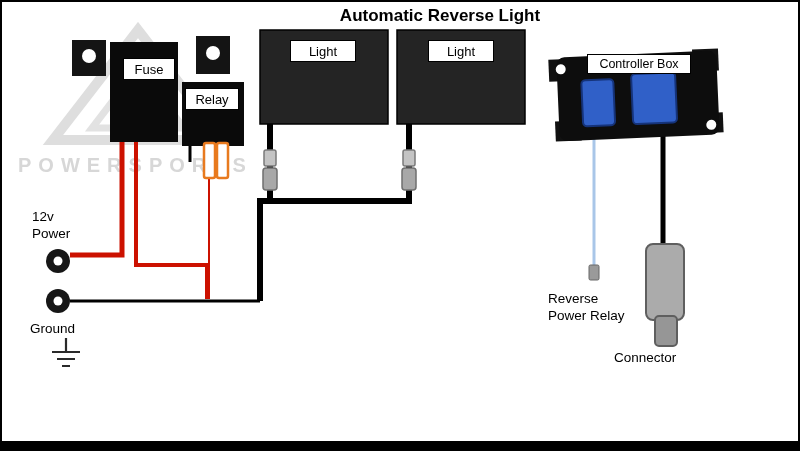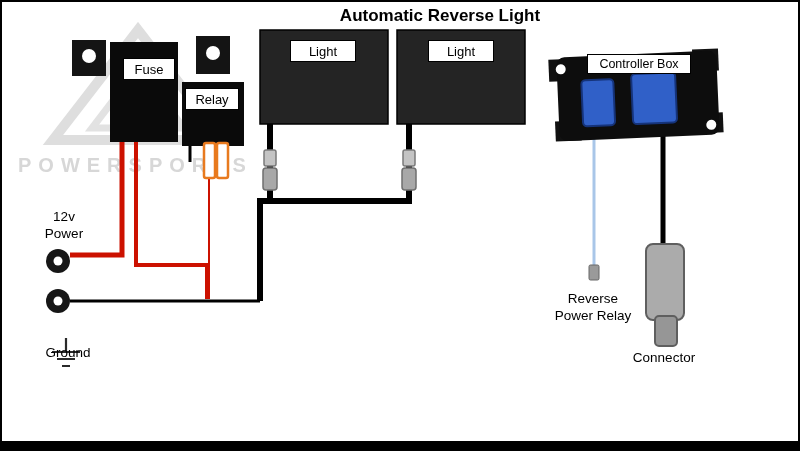--- a/index.html
+++ b/index.html
@@ -19,21 +19,21 @@
   .watermark-text{
     font-weight:bold;font-size:20px;letter-spacing:7px;color:#d7d7d7;margin-top:2px;
   }
   .wires{position:absolute;left:0;top:0;z-index:10;}
   .lbl-box{
     position:absolute;background:#fff;border:1.5px solid #000;z-index:30;
     display:flex;align-items:center;justify-content:center;
     font-size:13px;box-sizing:border-box;
   }
   .side-label{
-    position:absolute;z-index:30;text-align:center;font-size:13.5px;line-height:1.28;
+    position:absolute;z-index:30;font-size:13.5px;line-height:1.28;
   }
 </style>
 </head>
 <body>
 
 <div class="stage">
 
   <div class="watermark">
     <svg width="230" height="126" viewBox="0 0 230 126">
       <polygon points="120,8 35,118 205,118" fill="none" stroke="#dedede" stroke-width="10"></polygon>
@@ -116,21 +116,21 @@
   <div class="lbl-box" style="left:121px;top:40px;width:52px;height:22px;margin-top:16px;">Fuse</div>
   <div class="lbl-box" style="left:183px;top:86px;width:54px;height:22px;">Relay</div>
   <div class="lbl-box" style="left:288px;top:38px;width:66px;height:22px;">Light</div>
   <div class="lbl-box" style="left:426px;top:38px;width:66px;height:22px;">Light</div>
   <div class="lbl-box" style="left:585px;top:52px;width:104px;height:20px;font-size:12.5px;">Controller Box</div>
 
   <div class="side-label" style="left:30px;top:206px;width:64px;">
     <div>12v</div>
     <div>Power</div>
   </div>
-  <div class="side-label" style="left:28px;top:318px;width:76px;margin-top:24px;">Ground</div>
+  <div class="side-label" style="left:28px;top:318px;width:76px;">Ground</div>
   <div class="side-label" style="left:546px;top:288px;width:90px;">
     <div>Reverse</div>
     <div>Power Relay</div>
   </div>
   <div class="side-label" style="left:612px;top:347px;width:100px;">
     <div>Connector</div>
   </div>
 
   <div class="bottom-bar"></div>
 </div>

